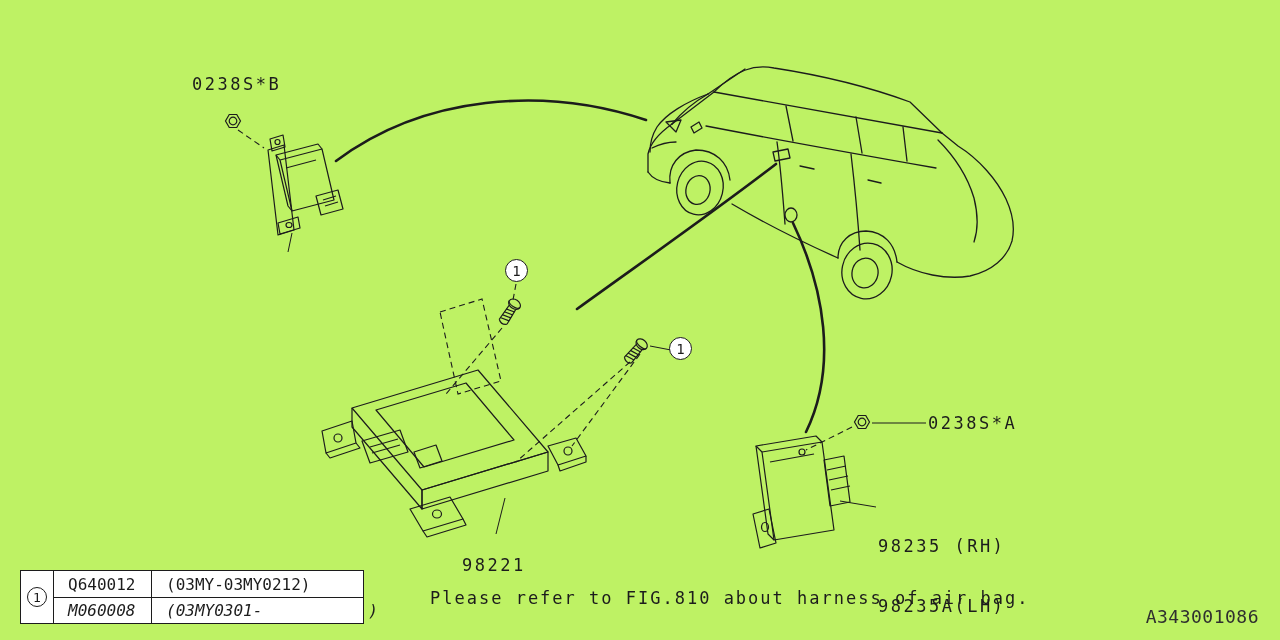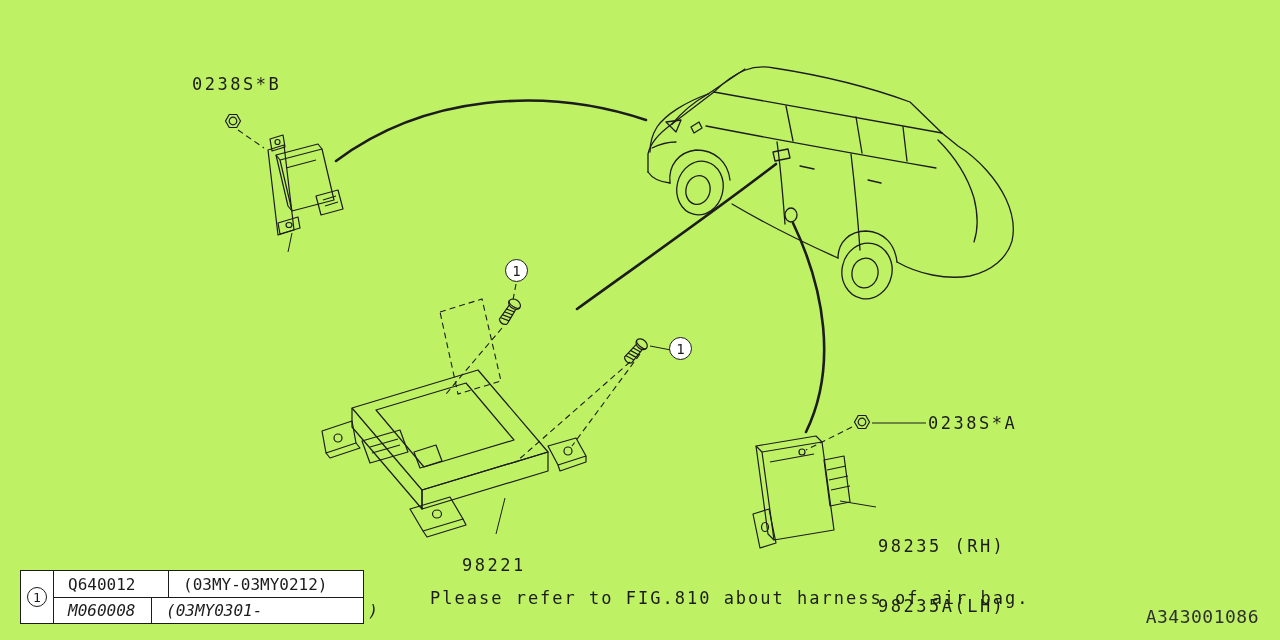--- a/index.html
+++ b/index.html
@@ -170,18 +170,18 @@
   <div class="callout" style="left:669px; top:337px;">1</div>
 
   <div class="note">Please refer to FIG.810 about harness of air bag.</div>
   <div class="code">A343001086</div>
 
   <div class="ref-table">
     <div class="cell cel-callout">
       <span class="callout-sm">1</span>
     </div>
     <div class="cell bl" style="grid-column:2; grid-row:1;">Q640012</div>
-    <div class="cell bl" style="grid-column:3; grid-row:1;margin-left:17px;">(03MY-03MY0212)</div>
+    <div class="cell bl" style="grid-column:3; grid-row:1;">(03MY-03MY0212)</div>
     <div class="cell bl bt" style="grid-column:2; grid-row:2;">M060008</div>
     <div class="cell bl bt" style="grid-column:3; grid-row:2;">(03MY0301-           )</div>
   </div>
 
 </div>
 
 </body></html>

